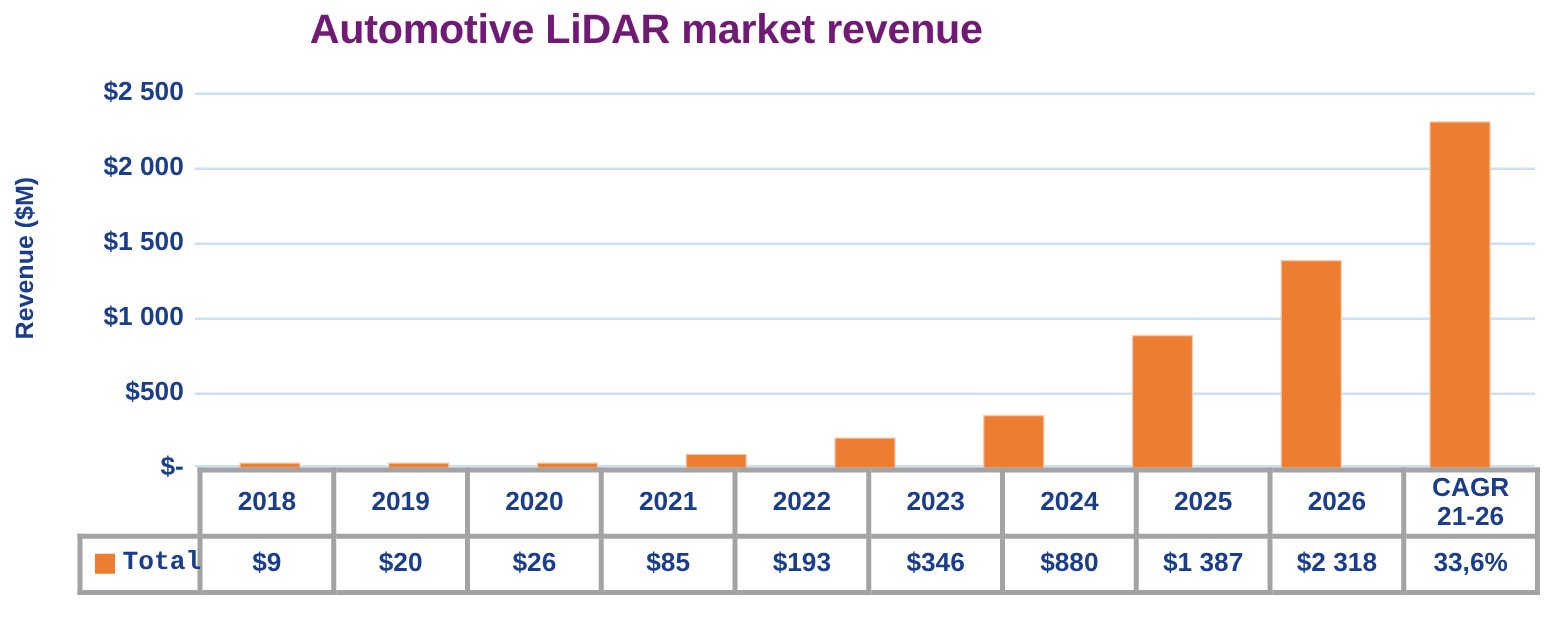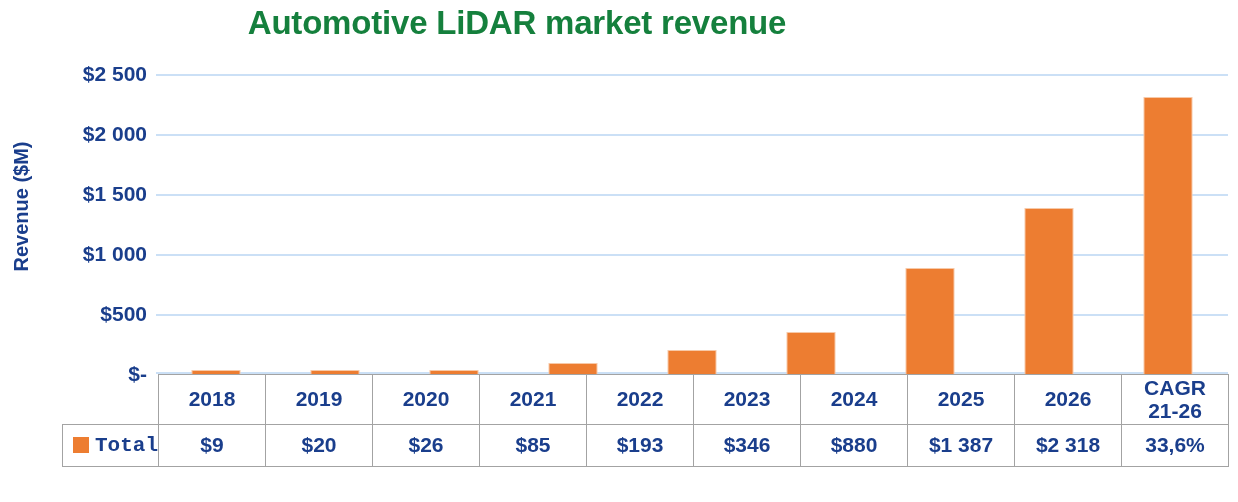--- a/index.html
+++ b/index.html
@@ -24,21 +24,21 @@
 
   
   #chart-title {
     position: absolute;
     left: 0;
     top: 4px;
     width: 1034px;
     text-align: center;
     font-size: 33px;
     font-weight: bold;
-    color: #15803d;
+    color: #701a75;
     letter-spacing: -0.2px;
     white-space: nowrap;
   }
 
   
   #y-axis-title {
     position: absolute;
     left: -74px;
     top: 195px;
     width: 190px;
@@ -111,21 +111,21 @@
   
   #data-table {
     position: absolute;
     left: 62px;
     top: 374px;
     width: 1166px;
     border-collapse: collapse;
     table-layout: fixed;
   }
   #data-table td {
-    border: 1px solid #a3a3a3;
+    border: 4px solid #a3a3a3;
     text-align: center;
     vertical-align: middle;
     font-size: 21px;
     font-weight: bold;
     color: #1A3E8C;
     padding: 0;
     line-height: 1.07;
   }
   .cat-row td { height: 49px; }
   .val-row td { height: 41px; }

